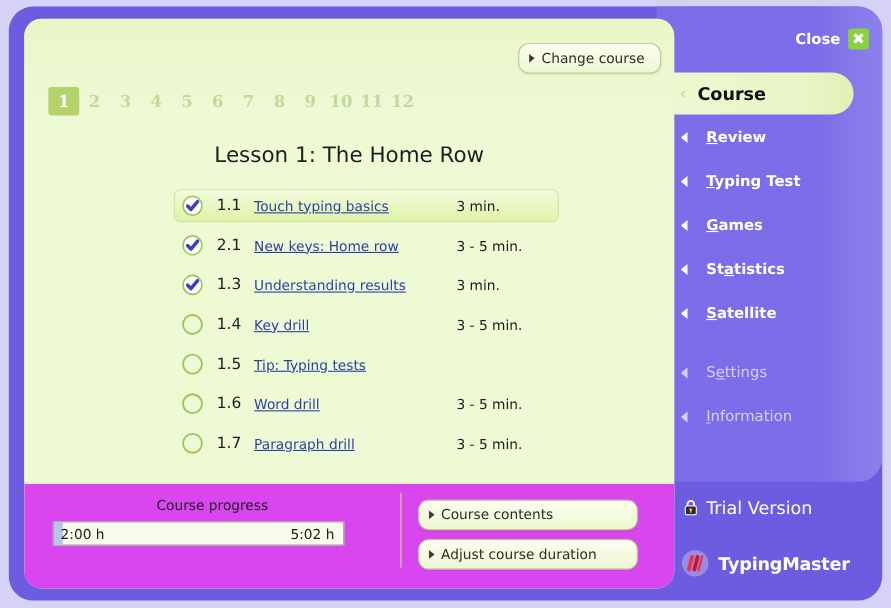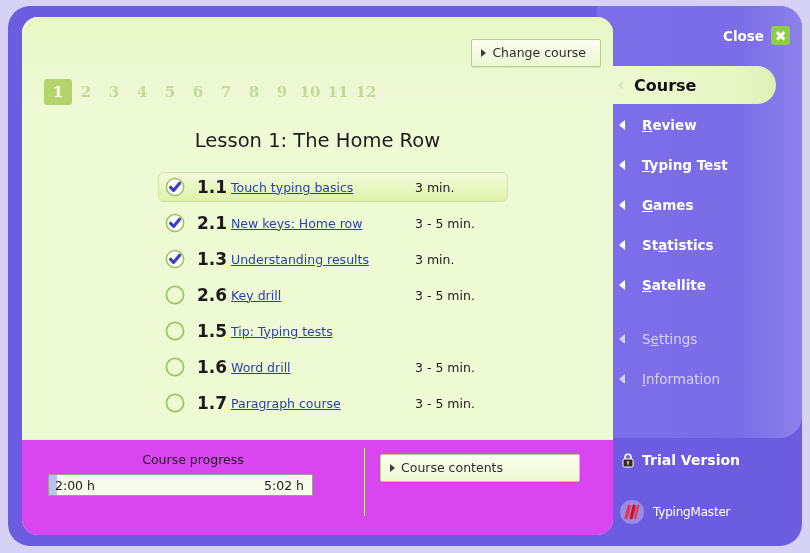--- a/index.html
+++ b/index.html
@@ -52,21 +52,21 @@
     left: 23px; top: 15px;
     font-size: 27px;
     color: #4a6b2a;
     font-weight: normal;
     letter-spacing: 0.2px;
   }
 
   .pill-button {
     background: linear-gradient(to bottom, #fbfeef 0%, #edf8d2 100%);
     border: 1px solid #b9cf8f;
-    border-radius: 2px;
+    border-radius: 10px;
     color: #2c2c2c;
     font-size: 12.5px;
     padding: 5px 14px 6px 9px;
     cursor: pointer;
     white-space: nowrap;
     box-shadow: 0 1px 1px rgba(0,0,0,0.07);
     display: inline-flex;
     align-items: center;
     gap: 6px;
   }
@@ -134,21 +134,21 @@
     cursor: pointer;
   }
   .lesson-row.selected {
     background: linear-gradient(to bottom, #f3fbdd 0%, #dff3a8 100%);
     border: 1px solid #cfe3a3;
   }
 
   .status-icon { width: 20px; height: 20px; flex: none; margin-right: 12px; }
   .lesson-code {
     width: 34px; flex: none;
-    font-size: 17px; font-weight: bold; color: #1b1b1b;
+    font-size: 14px; font-weight: normal; color: #1b1b1b;
   }
   .lesson-link {
     flex: 1;
     font-size: 12.5px;
     color: #2c3fa8;
     text-decoration: underline;
     cursor: pointer;
   }
   .lesson-time {
     width: 92px; flex: none;
@@ -291,30 +291,30 @@
   .nav-item .nav-label u { text-decoration: underline; }
   .nav-item.dim .nav-label { color: #d6d0f4; font-weight: normal; }
   .nav-item.dim .tri-left { border-right-color: #d6d0f4; }
 
   #trial-version {
     position: absolute;
     left: 24px; top: 446px;
     display: flex; align-items: center; gap: 7px;
   }
   #trial-label {
-    font-size: 14px; font-weight: bold; color: #ffffff;
+    font-size: 16px; font-weight: normal; color: #ffffff;
   }
 
   #brand {
     position: absolute;
     left: 22px; top: 493px;
     display: flex; align-items: center; gap: 8px;
   }
   #brand-name {
-    font-size: 12px; font-weight: normal; color: #ffffff;
+    font-size: 16px; font-weight: bold; color: #ffffff;
     letter-spacing: -0.2px;
   }
 </style>
 </head>
 <body>
 
 <div id="app-frame">
 
   <div id="sidebar">
 
@@ -437,21 +437,21 @@
           </svg>
           <span class="lesson-code">1.3</span>
           <span class="lesson-link">Understanding results</span>
           <span class="lesson-time">3 min.</span>
         </div>
 
         <div class="lesson-row">
           <svg class="status-icon" viewBox="0 0 20 20">
             <circle cx="10" cy="10" r="8.6" fill="none" stroke="#9dc45a" stroke-width="1.7"></circle>
           </svg>
-          <span class="lesson-code">2.6</span>
+          <span class="lesson-code">1.4</span>
           <span class="lesson-link">Key drill</span>
           <span class="lesson-time">3 - 5 min.</span>
         </div>
 
         <div class="lesson-row">
           <svg class="status-icon" viewBox="0 0 20 20">
             <circle cx="10" cy="10" r="8.6" fill="none" stroke="#9dc45a" stroke-width="1.7"></circle>
           </svg>
           <span class="lesson-code">1.5</span>
           <span class="lesson-link">Tip: Typing tests</span>
@@ -465,21 +465,21 @@
           <span class="lesson-code">1.6</span>
           <span class="lesson-link">Word drill</span>
           <span class="lesson-time">3 - 5 min.</span>
         </div>
 
         <div class="lesson-row">
           <svg class="status-icon" viewBox="0 0 20 20">
             <circle cx="10" cy="10" r="8.6" fill="none" stroke="#9dc45a" stroke-width="1.7"></circle>
           </svg>
           <span class="lesson-code">1.7</span>
-          <span class="lesson-link">Paragraph course</span>
+          <span class="lesson-link">Paragraph drill</span>
           <span class="lesson-time">3 - 5 min.</span>
         </div>
       </div>
 
     </div>
 
     <div id="footer">
       <div id="footer-divider"></div>
 
       <div id="progress-label">Course progress</div>
@@ -488,17 +488,21 @@
         <div id="progress-fill"></div>
         <span id="progress-start">2:00 h</span>
         <span id="progress-end">5:02 h</span>
       </div>
 
       <div id="footer-buttons">
         <div class="pill-button">
           <span class="tri"></span>
           <span>Course contents</span>
         </div>
+        <div class="pill-button">
+          <span class="tri"></span>
+          <span>Adjust course duration</span>
+        </div>
       </div>
     </div>
 
   </div>
 </div>
 
 </body></html>

